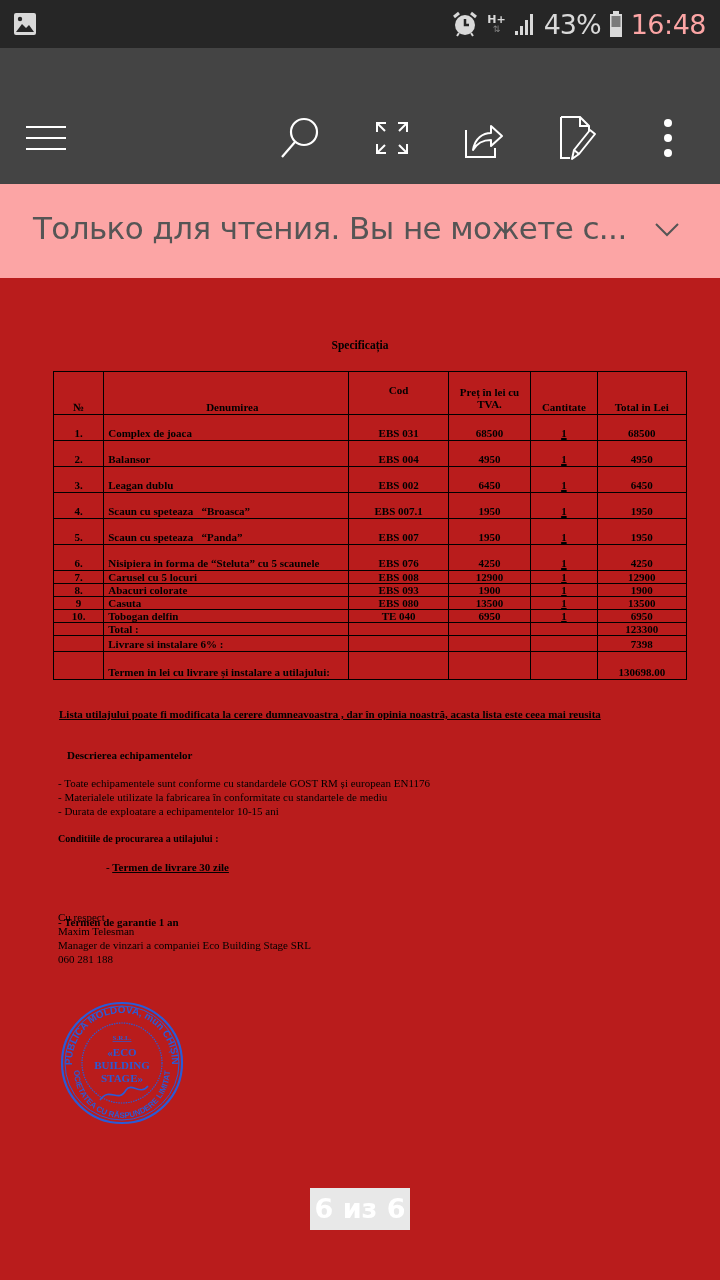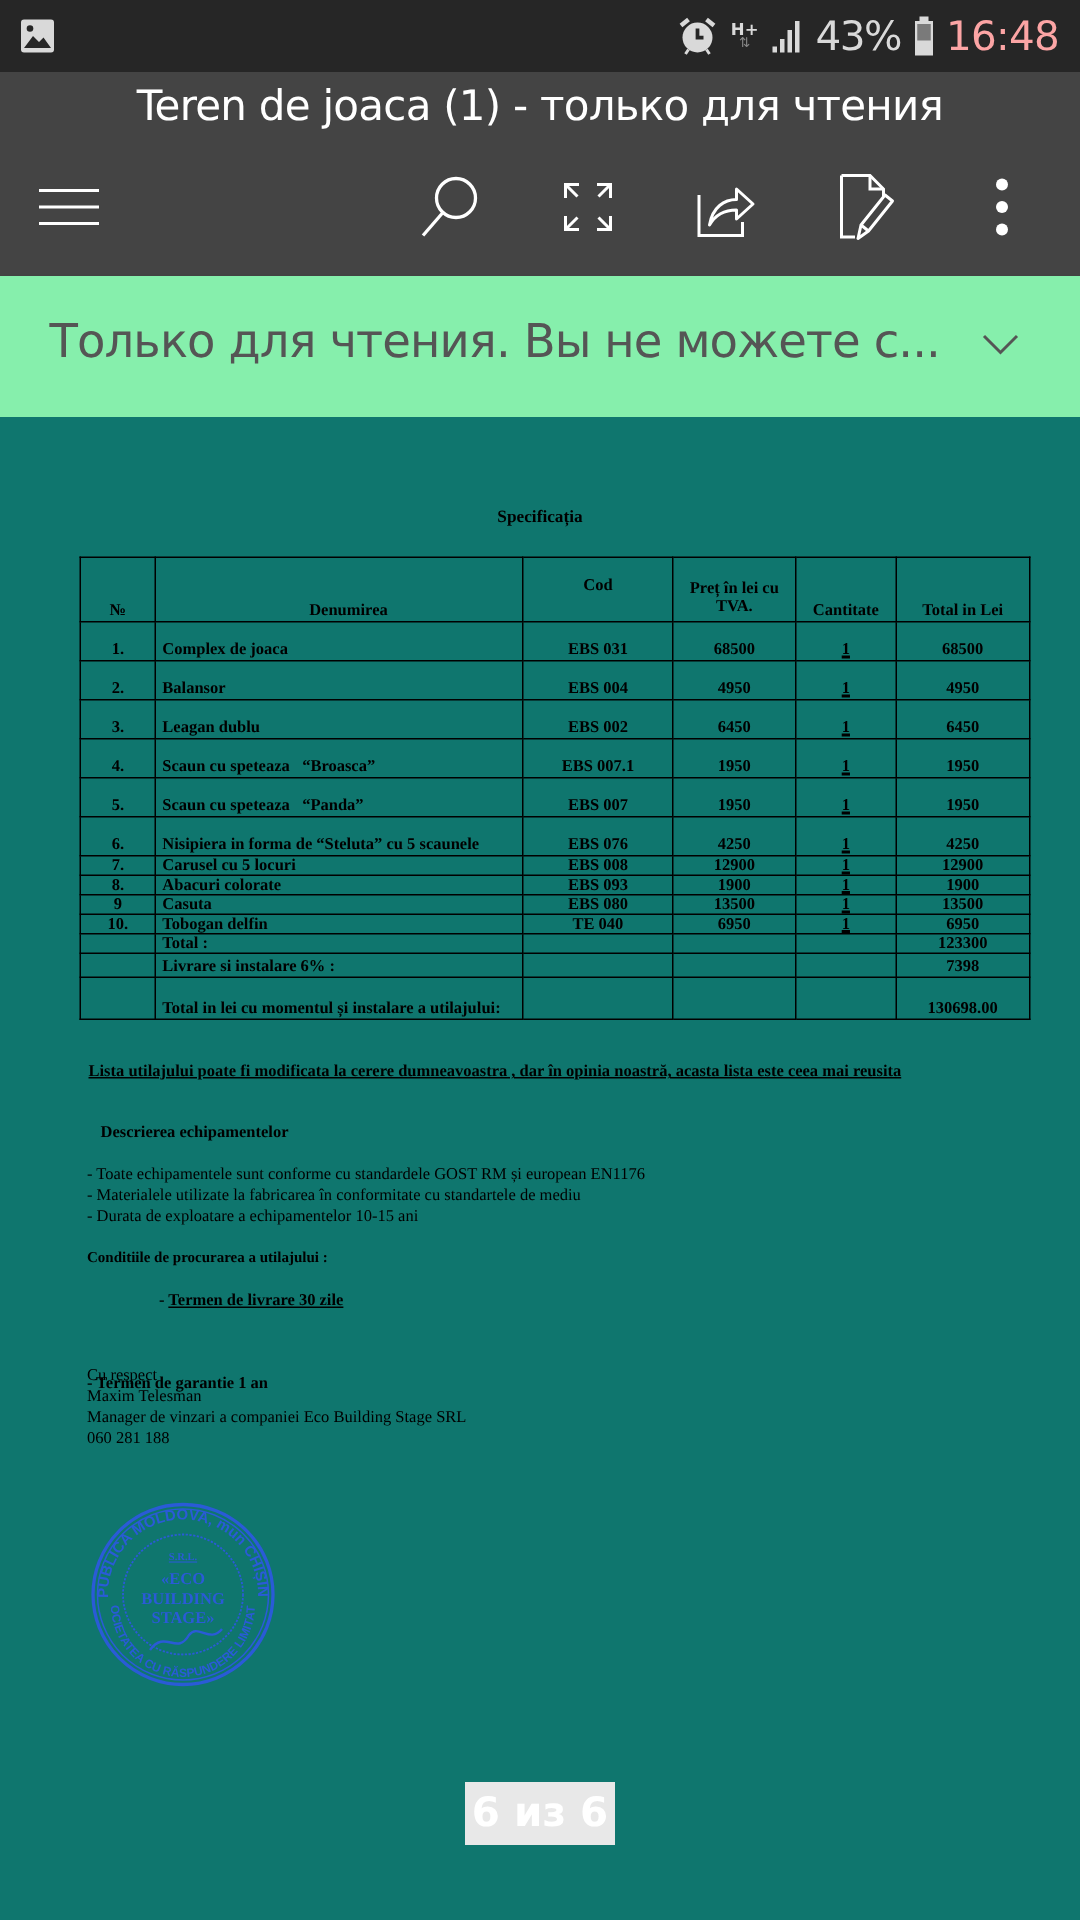--- a/index.html
+++ b/index.html
@@ -14,26 +14,26 @@
   .status-batt-text { font-size: 27px; color: #d9d9d9; letter-spacing: -1px; }
   .net-type { font-size: 11px; line-height: 11px; color: #d9d9d9; text-align: center; font-weight: bold; }
   .net-arrows { font-size: 9px; line-height: 9px; color: #888; text-align: center; }
 
   
   .app-bar { position: absolute; left: 0; top: 48px; width: 720px; height: 136px; background: #444444; color: #ffffff; }
   .app-title { position: absolute; left: 0; right: 0; top: 6px; text-align: center; font-size: 28px; color: #ffffff; font-family: "DejaVu Sans", sans-serif; letter-spacing: -0.5px; }
   .toolbar-btn { position: absolute; top: 62px; width: 56px; height: 56px; display: flex; align-items: center; justify-content: center; cursor: pointer; }
 
   
-  .banner { position: absolute; left: 0; top: 184px; width: 720px; height: 94px; background: #86efac; box-shadow: 0 3px 4px rgba(0,0,0,0.22); }
+  .banner { position: absolute; left: 0; top: 184px; width: 720px; height: 94px; background: #fca5a5; box-shadow: 0 3px 4px rgba(0,0,0,0.22); }
   .banner-text { position: absolute; left: 33px; top: 26px; font-size: 31px; color: #555555; font-family: "DejaVu Sans", sans-serif; letter-spacing: -0.6px; white-space: nowrap; }
   .banner-chevron { position: absolute; right: 38px; top: 30px; width: 30px; height: 30px; cursor: pointer; }
 
   
-  .doc { position: absolute; left: 0; top: 278px; width: 720px; height: 1002px; background: #0f766e; font-family: "Liberation Serif", serif; color: #000; }
+  .doc { position: absolute; left: 0; top: 278px; width: 720px; height: 1002px; background: #b91c1c; font-family: "Liberation Serif", serif; color: #000; }
   .doc-title { position: absolute; left: 0; right: 0; top: 61px; text-align: center; font-weight: bold; font-size: 11.5px; }
 
   table.spec { position: absolute; left: 53px; top: 93px; width: 634px; border-collapse: collapse; font-size: 11px; font-weight: bold; }
   table.spec td, table.spec th { border: 1px solid #000; padding: 1px 4px; vertical-align: bottom; }
   table.spec th { font-weight: bold; text-align: center; height: 43px; }
   .c-num { width: 50px; text-align: center; }
   .c-name { width: 244px; text-align: left; }
   .c-cod { width: 99px; text-align: center; }
   .c-pret { width: 82px; text-align: center; }
   .c-cant { width: 66px; text-align: center; }
@@ -88,21 +88,20 @@
     <svg width="14" height="28" viewBox="0 0 14 28">
       <rect x="4" y="1" width="6" height="3" fill="#d9d9d9"></rect>
       <rect x="1" y="4" width="12" height="23" fill="#d9d9d9"></rect>
       <rect x="2.5" y="6" width="9" height="11" fill="#7a7a7a"></rect>
     </svg>
     <span class="status-time">16:48</span>
   </div>
 </div>
 
 <div class="app-bar">
-  <div class="app-title">Teren de joaca (1) - только для чтения</div>
 
   <div class="toolbar-btn" style="left:18px;">
     <svg width="44" height="30" viewBox="0 0 44 30">
       <rect x="2" y="3" width="40" height="2" fill="#ffffff"></rect>
       <rect x="2" y="14" width="40" height="2" fill="#ffffff"></rect>
       <rect x="2" y="25" width="40" height="2" fill="#ffffff"></rect>
     </svg>
   </div>
 
   <div class="toolbar-btn" style="left:272px;">
@@ -263,21 +262,21 @@
       <tr>
         <td class="c-num" style="height:16px;"></td>
         <td class="c-name">Livrare si instalare 6% :</td>
         <td class="c-cod"></td>
           <td class="c-pret"></td>
           <td class="c-cant"></td>
         <td class="c-tot">7398</td>
       </tr>
       <tr>
         <td class="c-num" style="height:28px;"></td>
-        <td class="c-name" style="line-height:12px;">Total in lei cu momentul și instalare a utilajului:</td>
+        <td class="c-name" style="line-height:12px;">Termen in lei cu livrare și instalare a utilajului:</td>
         <td class="c-cod"></td>
           <td class="c-pret"></td>
           <td class="c-cant"></td>
         <td class="c-tot mid">130698.00</td>
       </tr>
     </tbody>
   </table>
 
   <div class="note">Lista utilajului poate fi modificata la cerere dumneavoastra ,  dar în opinia noastră, acasta lista este ceea mai reusita</div>
 

